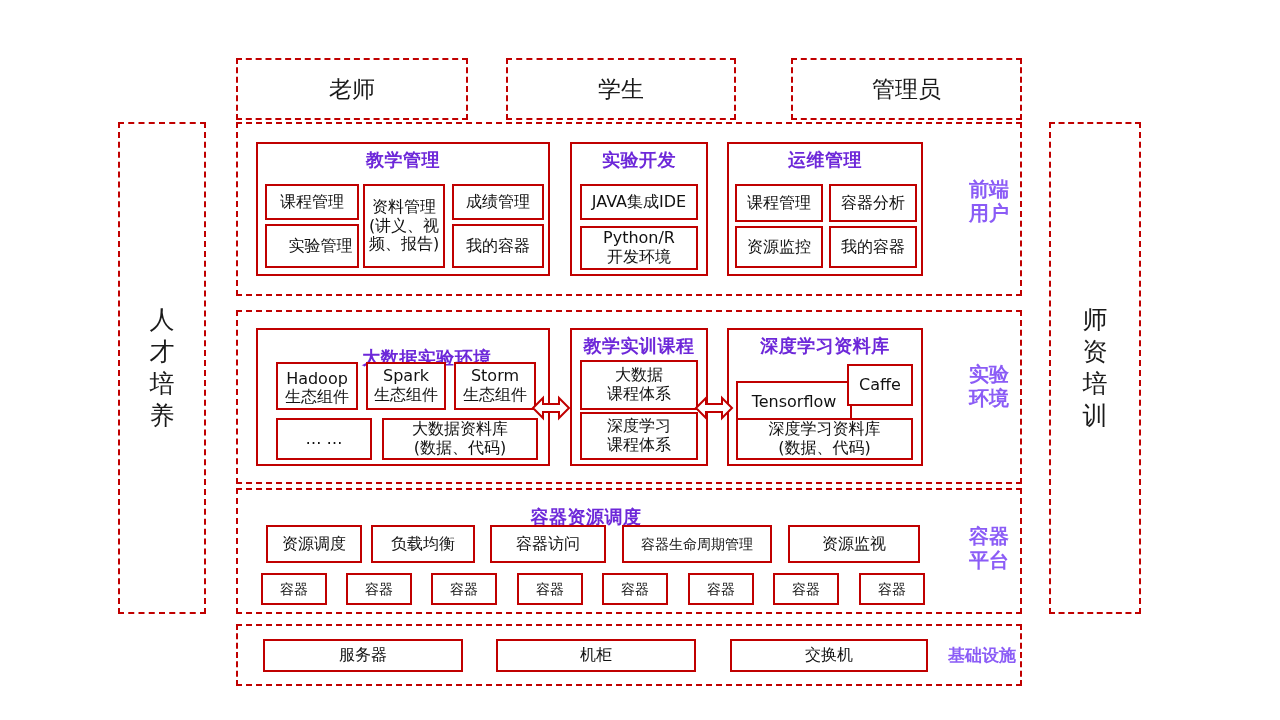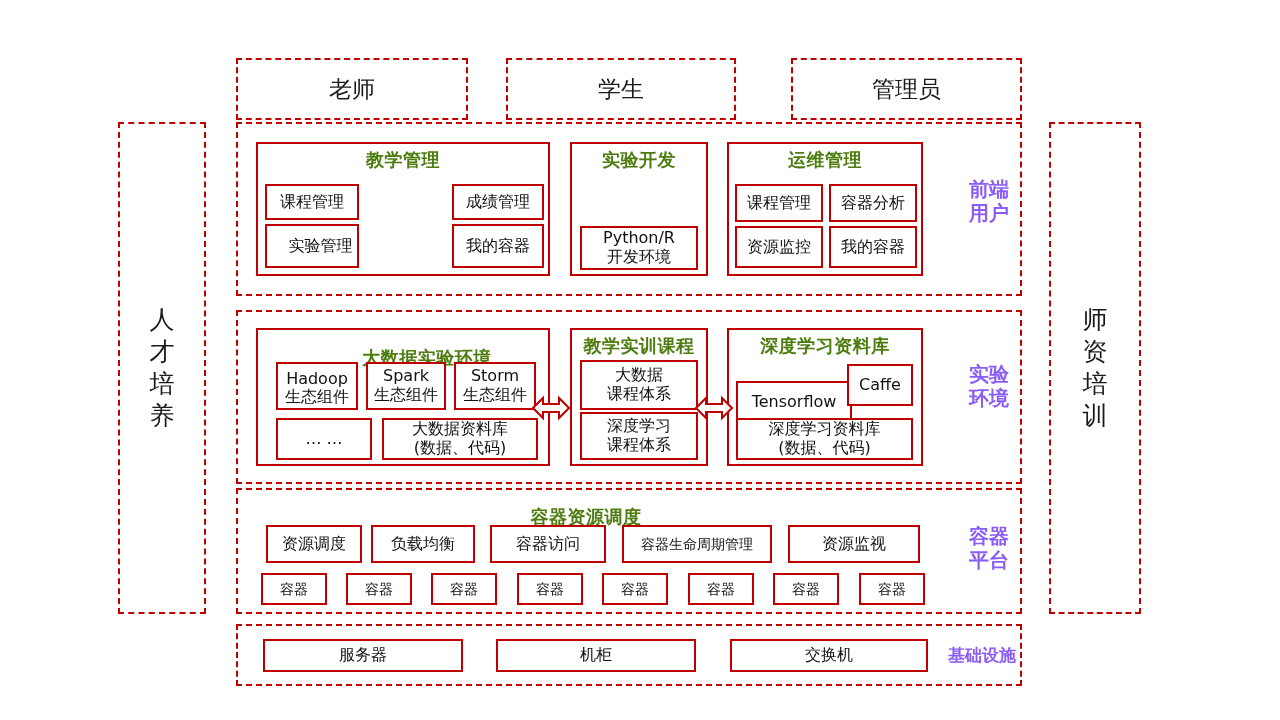--- a/index.html
+++ b/index.html
@@ -58,21 +58,21 @@
 
   
   .group {
     border: 2px solid #C00000;
     background: #ffffff;
   }
   .group-title {
     text-align: center;
     font-weight: bold;
     font-size: 18px;
-    color: #4d7c0f;
+    color: #6d28d9;
     letter-spacing: 0.5px;
   }
 
   
   .cell {
     border: 2px solid #C00000;
     background: #ffffff;
     display: flex;
     align-items: center;
     justify-content: center;
@@ -121,26 +121,32 @@
     <div class="side-text">师资培训</div>
   </div>
 
   <div class="abs layer" style="left:236px; top:122px; width:786px; height:174px;"></div>
 
   <div class="abs group" style="left:256px; top:142px; width:294px; height:134px;">
     <div class="group-title" style="margin-top:4px;">教学管理</div>
   </div>
   <div class="abs cell" style="left:265px; top:184px; width:94px; height:36px;">课程管理</div>
   <div class="abs cell" style="left:265px; top:224px; width:94px; height:44px;padding-left:19px;">实验管理</div>
+  <div class="abs cell" style="left:363px; top:184px; width:82px; height:84px; flex-direction:column;">
+    <div>资料管理</div>
+    <div>(讲义、视</div>
+    <div>频、报告)</div>
+  </div>
   <div class="abs cell" style="left:452px; top:184px; width:92px; height:36px;">成绩管理</div>
   <div class="abs cell" style="left:452px; top:224px; width:92px; height:44px;">我的容器</div>
 
   <div class="abs group" style="left:570px; top:142px; width:138px; height:134px;">
     <div class="group-title" style="margin-top:4px;">实验开发</div>
   </div>
+  <div class="abs cell" style="left:580px; top:184px; width:118px; height:36px;">JAVA集成IDE</div>
   <div class="abs cell" style="left:580px; top:226px; width:118px; height:44px; flex-direction:column;">
     <div>Python/R</div>
     <div>开发环境</div>
   </div>
 
   <div class="abs group" style="left:727px; top:142px; width:196px; height:134px;">
     <div class="group-title" style="margin-top:4px;">运维管理</div>
   </div>
   <div class="abs cell" style="left:735px; top:184px; width:88px; height:38px;">课程管理</div>
   <div class="abs cell" style="left:829px; top:184px; width:88px; height:38px;">容器分析</div>

